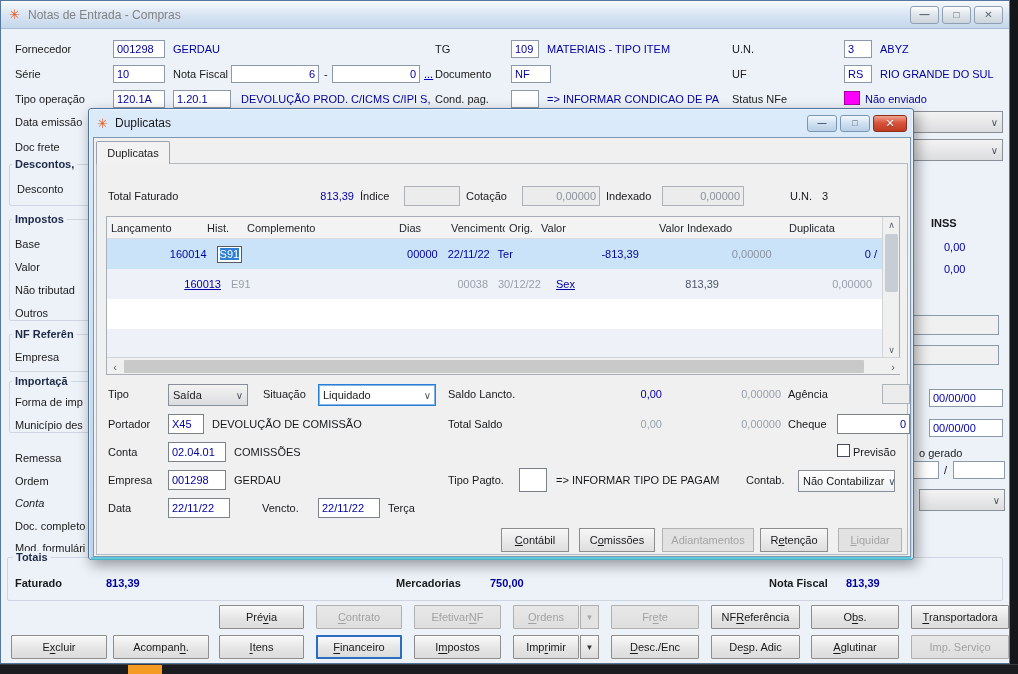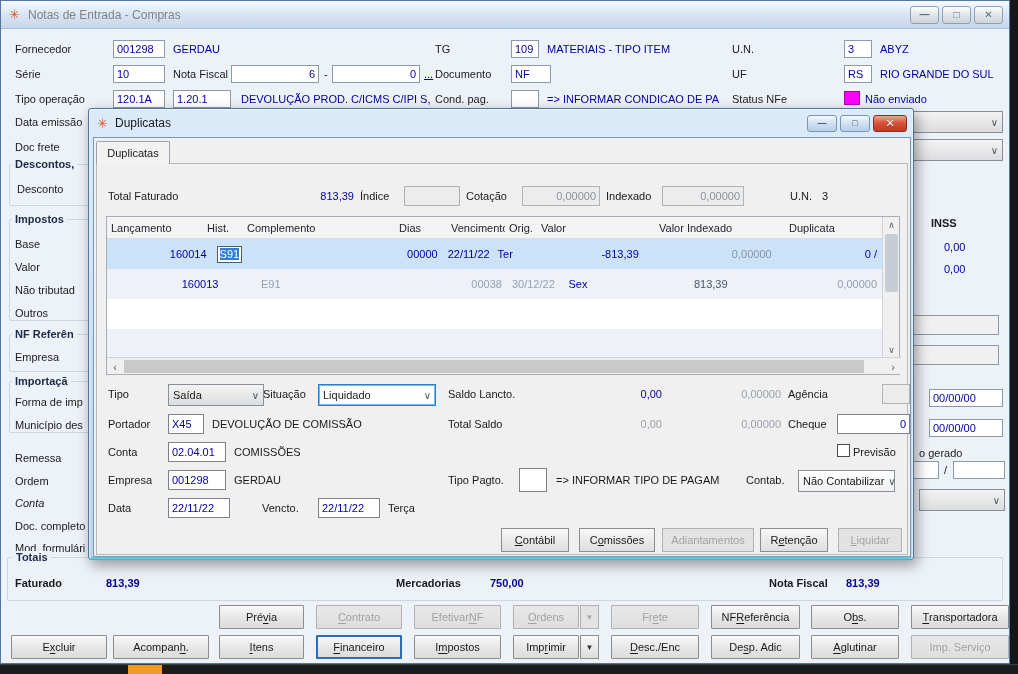--- a/index.html
+++ b/index.html
@@ -69,21 +69,21 @@
   .tblwrap{position:absolute;left:12px;top:78px;width:794px;height:159px;border:1px solid #a7aeb7;background:#f0abfc;}
   .thead{position:absolute;left:0;top:0;width:775px;height:22px;background:#f3f3f3;border-bottom:1px solid #d8dbe0;display:flex;}
   .thead .hc{display:inline-flex;align-items:center;padding:0 4px;color:#23262b;white-space:nowrap;overflow:hidden;}
   .tbody{position:absolute;left:0;top:22px;width:775px;}
   .trow{display:flex;height:30px;}
   .trow .tc{display:inline-flex;align-items:center;padding:0 5px;white-space:nowrap;overflow:hidden;}
   .trow .tc[style*="right"]{justify-content:flex-end;margin-left:23px;}
   .r1{background:#cbe3f9;color:#0000a0;}
   .r1 .c7{color:#8b93a2;}
   .r2{background:#eef1f8;color:#98a0ab;}
-  .r2 .c0,.r2 .c5{color:#0000a0;}
+  .r2 .c0,.r2 .c5{color:#0000a0;text-decoration:underline;}
   .r2 .c6{color:#4a5568;}
   .fill-w{height:30px;background:#fff;}
   .fill-l{height:30px;background:#eef1f8;}
   .edit-cell{background:#fff;border:1px solid #5a5a5a;padding:0 2px;display:inline-block;line-height:15px;}
   .selected-text{background:#2f7fd6;color:#fff;}
   .vsb{position:absolute;right:0;top:0;width:17px;height:141px;background:#f0f0f0;border-left:1px solid #d0d3d8;}
   .vsb .arr{position:absolute;left:0;width:17px;height:16px;display:flex;align-items:center;justify-content:center;color:#5a6068;font-size:9px;}
   .vsb .thumb{position:absolute;left:2px;top:17px;width:13px;height:58px;background:#c6cdd5;border-radius:2px;}
   .hsb{position:absolute;left:0;bottom:0;width:794px;height:17px;background:#f0f0f0;border-top:1px solid #d0d3d8;}
   .hsb .arr{position:absolute;top:0;width:16px;height:17px;display:flex;align-items:center;justify-content:center;color:#5a6068;font-size:11px;}
@@ -282,21 +282,21 @@
               <span class="tc c2" style="width: 152px; text-align: left;"></span>
               <span class="tc c3" style="width: 52px; text-align: right; justify-content: flex-end;">00000</span>
               <span class="tc c4" style="width: 58px; text-align: left;">22/11/22</span>
               <span class="tc c5" style="width: 32px; text-align: left;">Ter</span>
               <span class="tc c6" style="width: 118px; text-align: right; justify-content: flex-end;">-813,39</span>
               <span class="tc c7" style="width: 130px; text-align: right; justify-content: flex-end;">0,00000</span>
               <span class="tc c8" style="width: 97px; text-align: right; justify-content: flex-end;">0 /</span>
             </div>
             <div class="trow r2">
               <span class="tc c0" style="width: 96px; text-align: right; justify-content: flex-end;">160013</span>
-              <span class="tc c1" style="width: 40px; text-align: right;">E91</span>
+              <span class="tc c1" style="width: 40px; text-align: left;">E91</span>
               <span class="tc c2" style="width: 152px; text-align: left;"></span>
               <span class="tc c3" style="width: 52px; text-align: right; justify-content: flex-end;">00038</span>
               <span class="tc c4" style="width: 58px; text-align: left;">30/12/22</span>
               <span class="tc c5" style="width: 32px; text-align: left;">Sex</span>
               <span class="tc c6" style="width: 118px; text-align: right; justify-content: flex-end;">813,39</span>
               <span class="tc c7" style="width: 130px; text-align: right; justify-content: flex-end;">0,00000</span>
             </div>
           </div>
         <div class="fill-w" style="position:absolute;left:0;top:82px;width:775px"></div>
         <div class="fill-l" style="position:absolute;left:0;top:112px;width:775px;height:29px"></div>
@@ -306,21 +306,21 @@
           <span class="arr" style="top:125px">∨</span>
         </div>
         <div class="hsb">
           <span class="arr" style="left:0">‹</span>
           <span class="thumb"></span>
           <span class="arr" style="right:0">›</span>
         </div>
       </div>
 
       <span class="dlbl" style="left:14px;top:250px">Tipo</span>
-      <div class="combo" style="left:74px;top:246px;width:96px">
+      <div class="combo" style="left:74px;top:246px;width:80px">
         <span>Saída</span>
         <span class="chev">∨</span>
       </div>
       <span class="dlbl" style="left:169px;top:250px">Situação</span>
       <div class="combo focused" style="left:224px;top:246px;width:118px">
         <span>Liquidado</span>
         <span class="chev">∨</span>
       </div>
       <span class="dlbl" style="left:354px;top:250px">Saldo Lancto.</span>
       <span class="num nv" style="left:480px;top:250px;width:88px">0,00</span>

